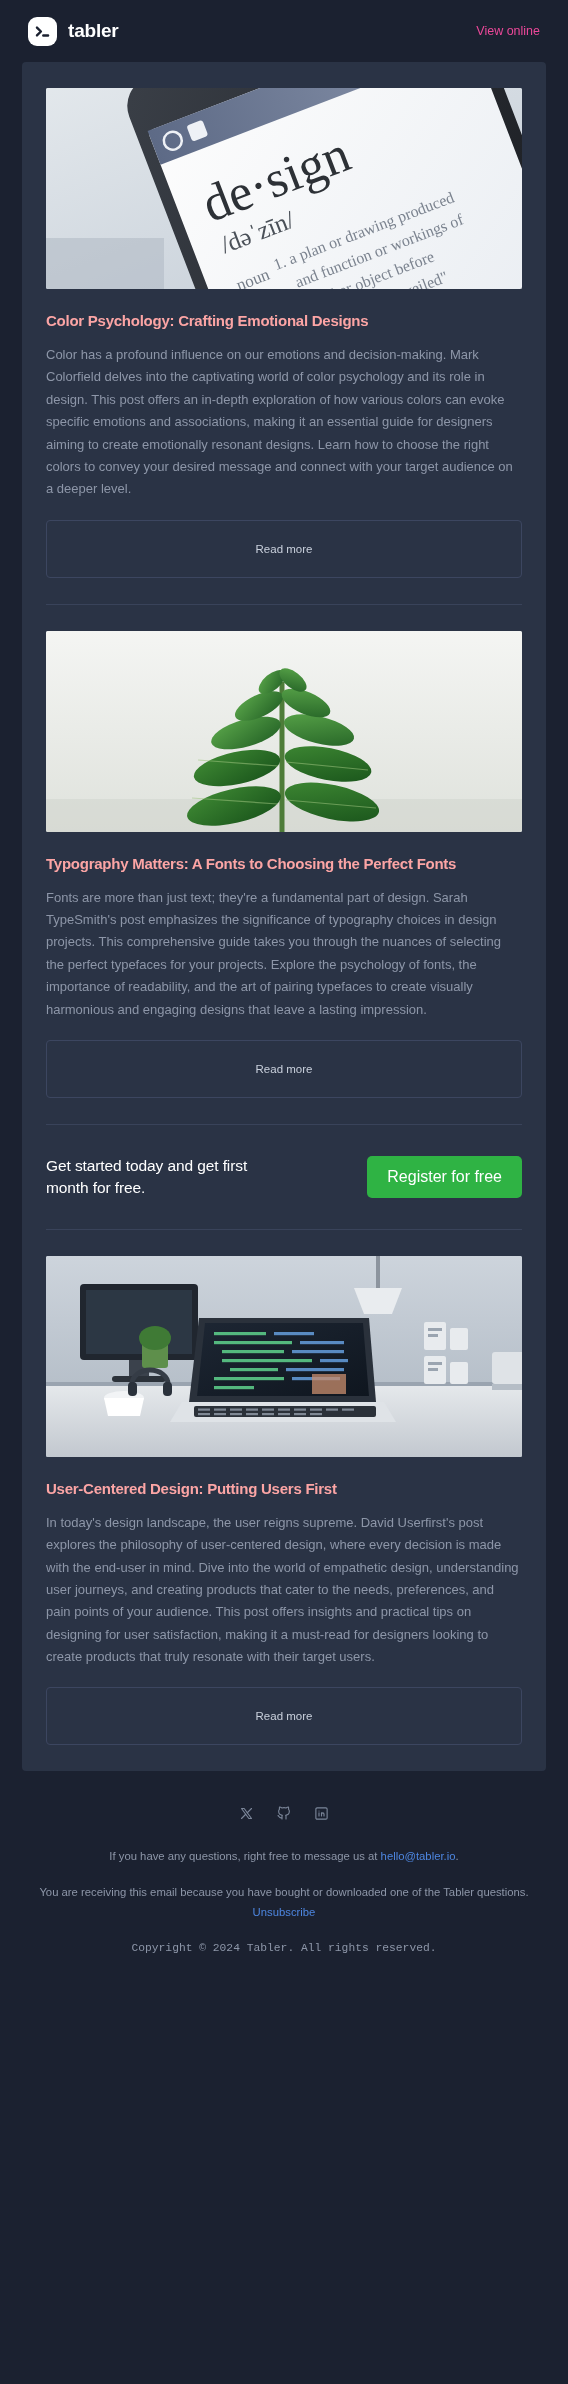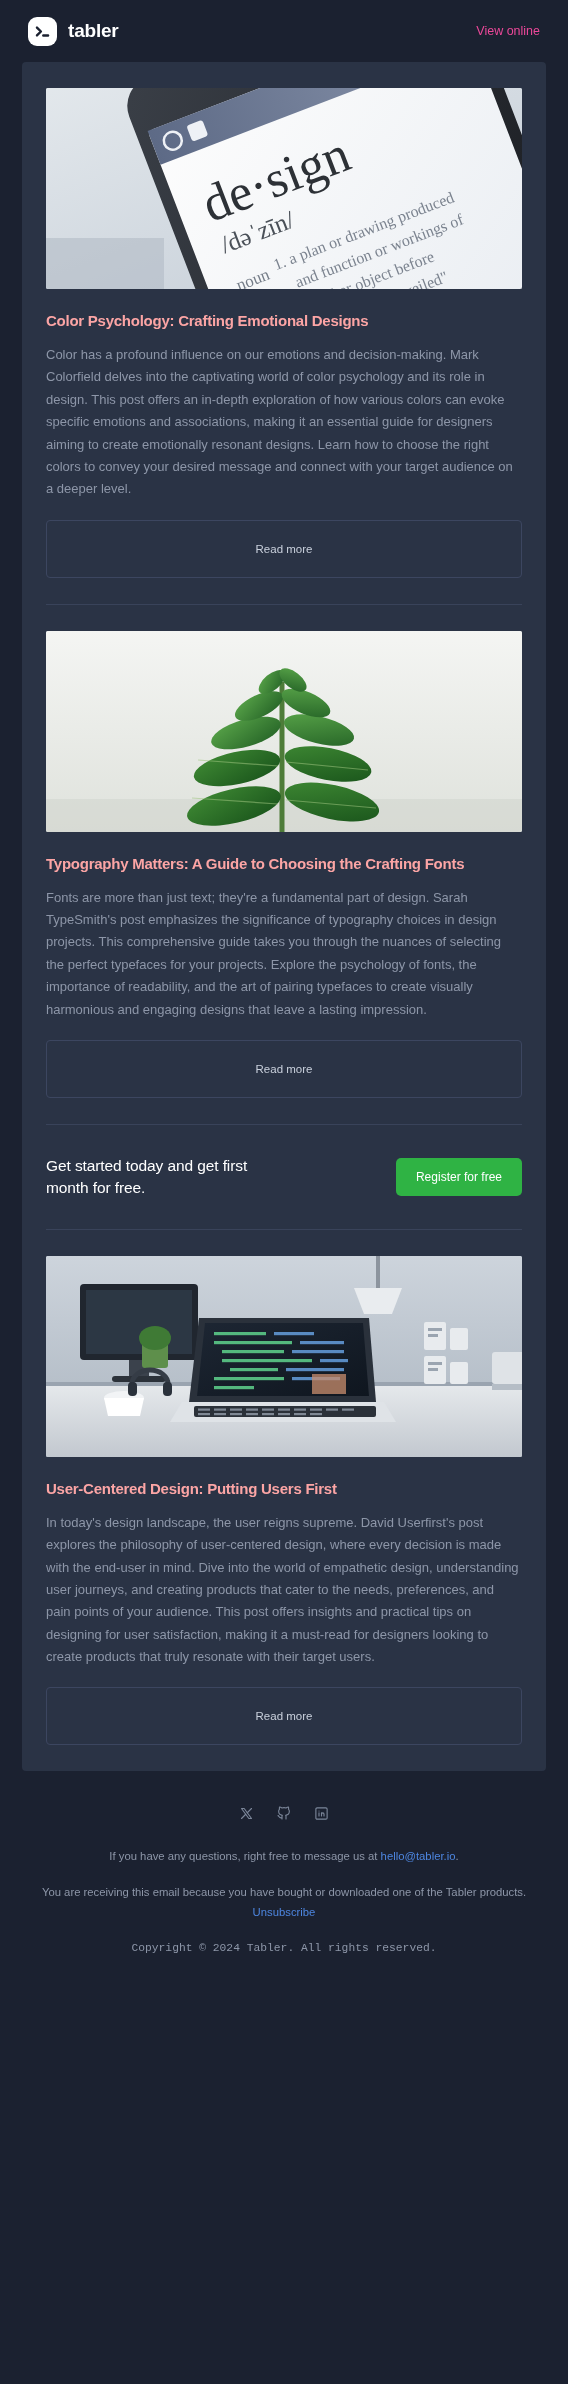--- a/index.html
+++ b/index.html
@@ -128,21 +128,21 @@
     font-size: 15.5px;
     line-height: 1.42;
     font-weight: 400;
     letter-spacing: -0.1px;
     max-width: 245px;
   }
   .cta-button {
     flex: none;
     background: #2fb344;
     color: #ffffff;
-    font-size: 12px;
+    font-size: 16px;
     font-family: "Liberation Sans", sans-serif;
     font-weight: 400;
     border: none;
     border-radius: 5px;
     padding: 12px 20px;
     text-decoration: none;
     white-space: nowrap;
     cursor: pointer;
   }
 
@@ -298,21 +298,21 @@
             </g>
             <g stroke="#9ec47f" stroke-width="1.2" opacity="0.55" fill="none">
               <path d="M-4 -28 L-90 -34"></path>
                 <path d="M4 -32 L94 -24"></path>
               <path d="M-4 -66 L-84 -72"></path>
                 <path d="M4 -70 L86 -62"></path>
             </g>
           </g>
         </svg>
       </div>
-      <h2 class="article-title">Typography Matters: A Guide to Choosing the Crafting Fonts</h2>
+      <h2 class="article-title">Typography Matters: A Fonts to Choosing the Perfect Fonts</h2>
       <p class="article-body">Fonts are more than just text; they're a fundamental part of design. Sarah TypeSmith's post emphasizes the significance of typography choices in design projects. This comprehensive guide takes you through the nuances of selecting the perfect typefaces for your projects. Explore the psychology of fonts, the importance of readability, and the art of pairing typefaces to create visually harmonious and engaging designs that leave a lasting impression.</p>
       <a class="read-more" href="#">Read more</a>
       <div class="article-sep"></div>
     </div>
 
     <div class="cta">
       <div class="cta-text">Get started today and get first month for free.</div>
       <a class="cta-button" href="#">Register for free</a>
     </div>
     <div style="height:1px;background:#39435a;margin:0 24px;"></div>
@@ -448,20 +448,20 @@
           <path d="M16 16v-3a2 2 0 0 0-4 0"></path>
         </svg>
       </a>
     </div>
 
     <div class="footer-line">
       <span>If you have any questions, right free to message us at </span><a class="flink" href="#">hello@tabler.io</a><span>.</span>
     </div>
 
     <div class="footer-line">
-      <span>You are receiving this email because you have bought or downloaded one of the Tabler products.</span><br>
+      <span>You are receiving this email because you have bought or downloaded one of the Tabler questions.</span><br>
       <a class="flink" href="#">Unsubscribe</a>
     </div>
 
     <div class="footer-line last">Copyright © 2024 Tabler. All rights reserved.</div>
   </div>
 
 </div>
 
 </body></html>

